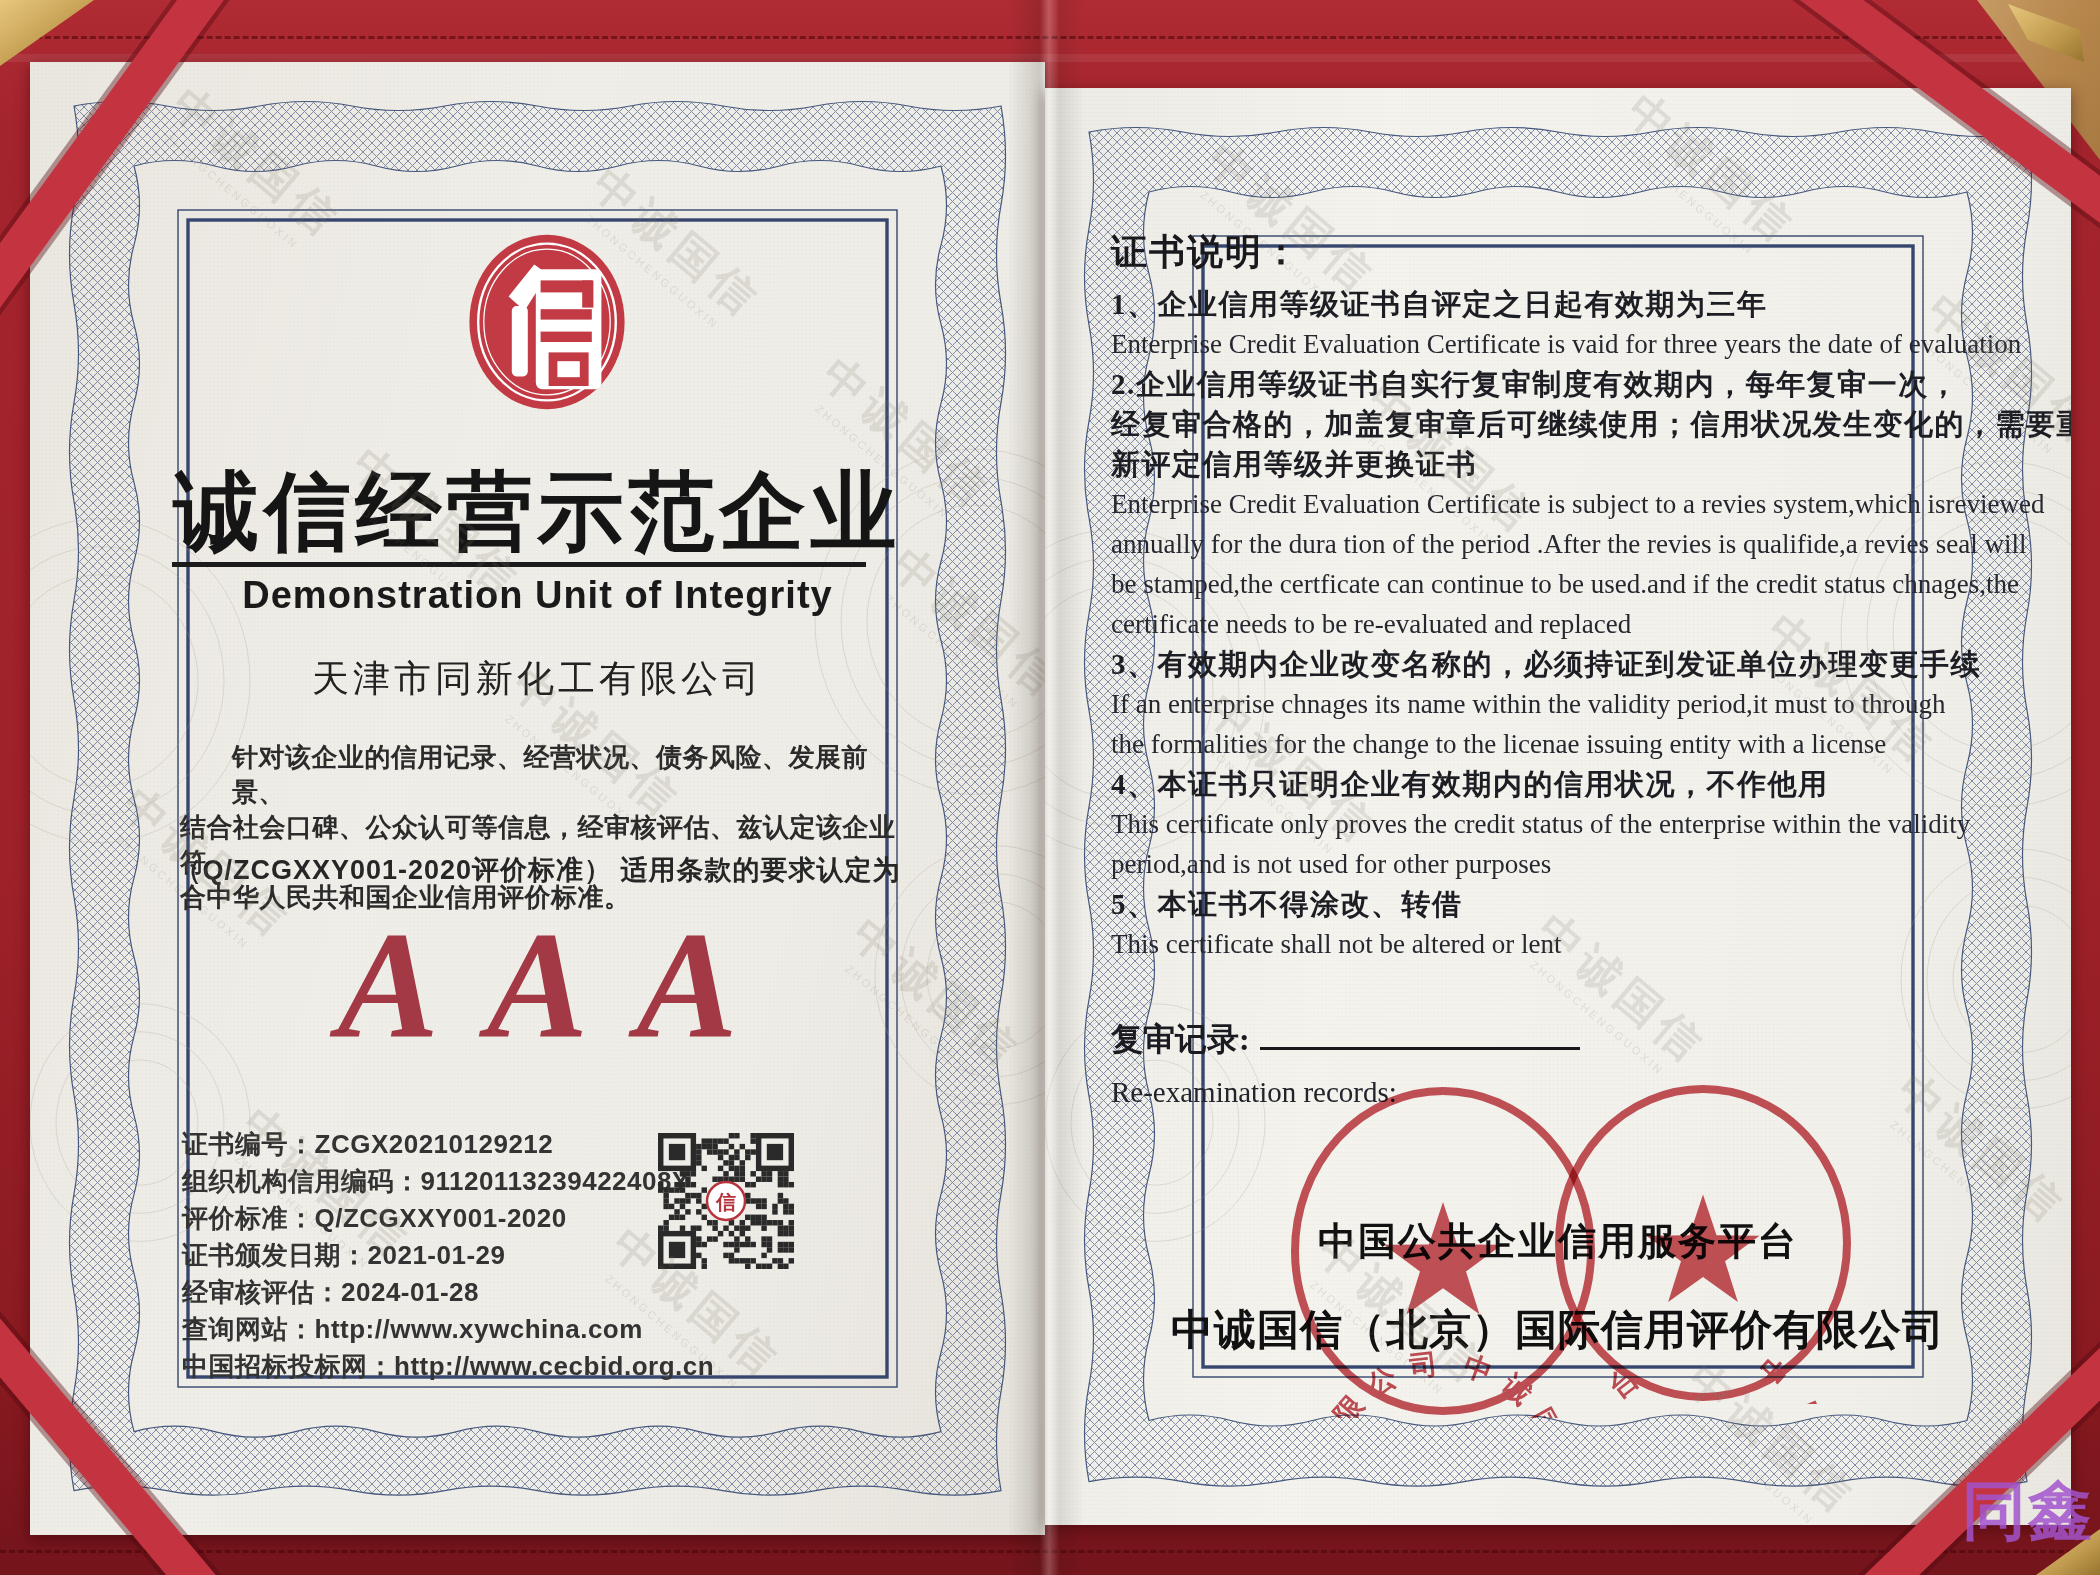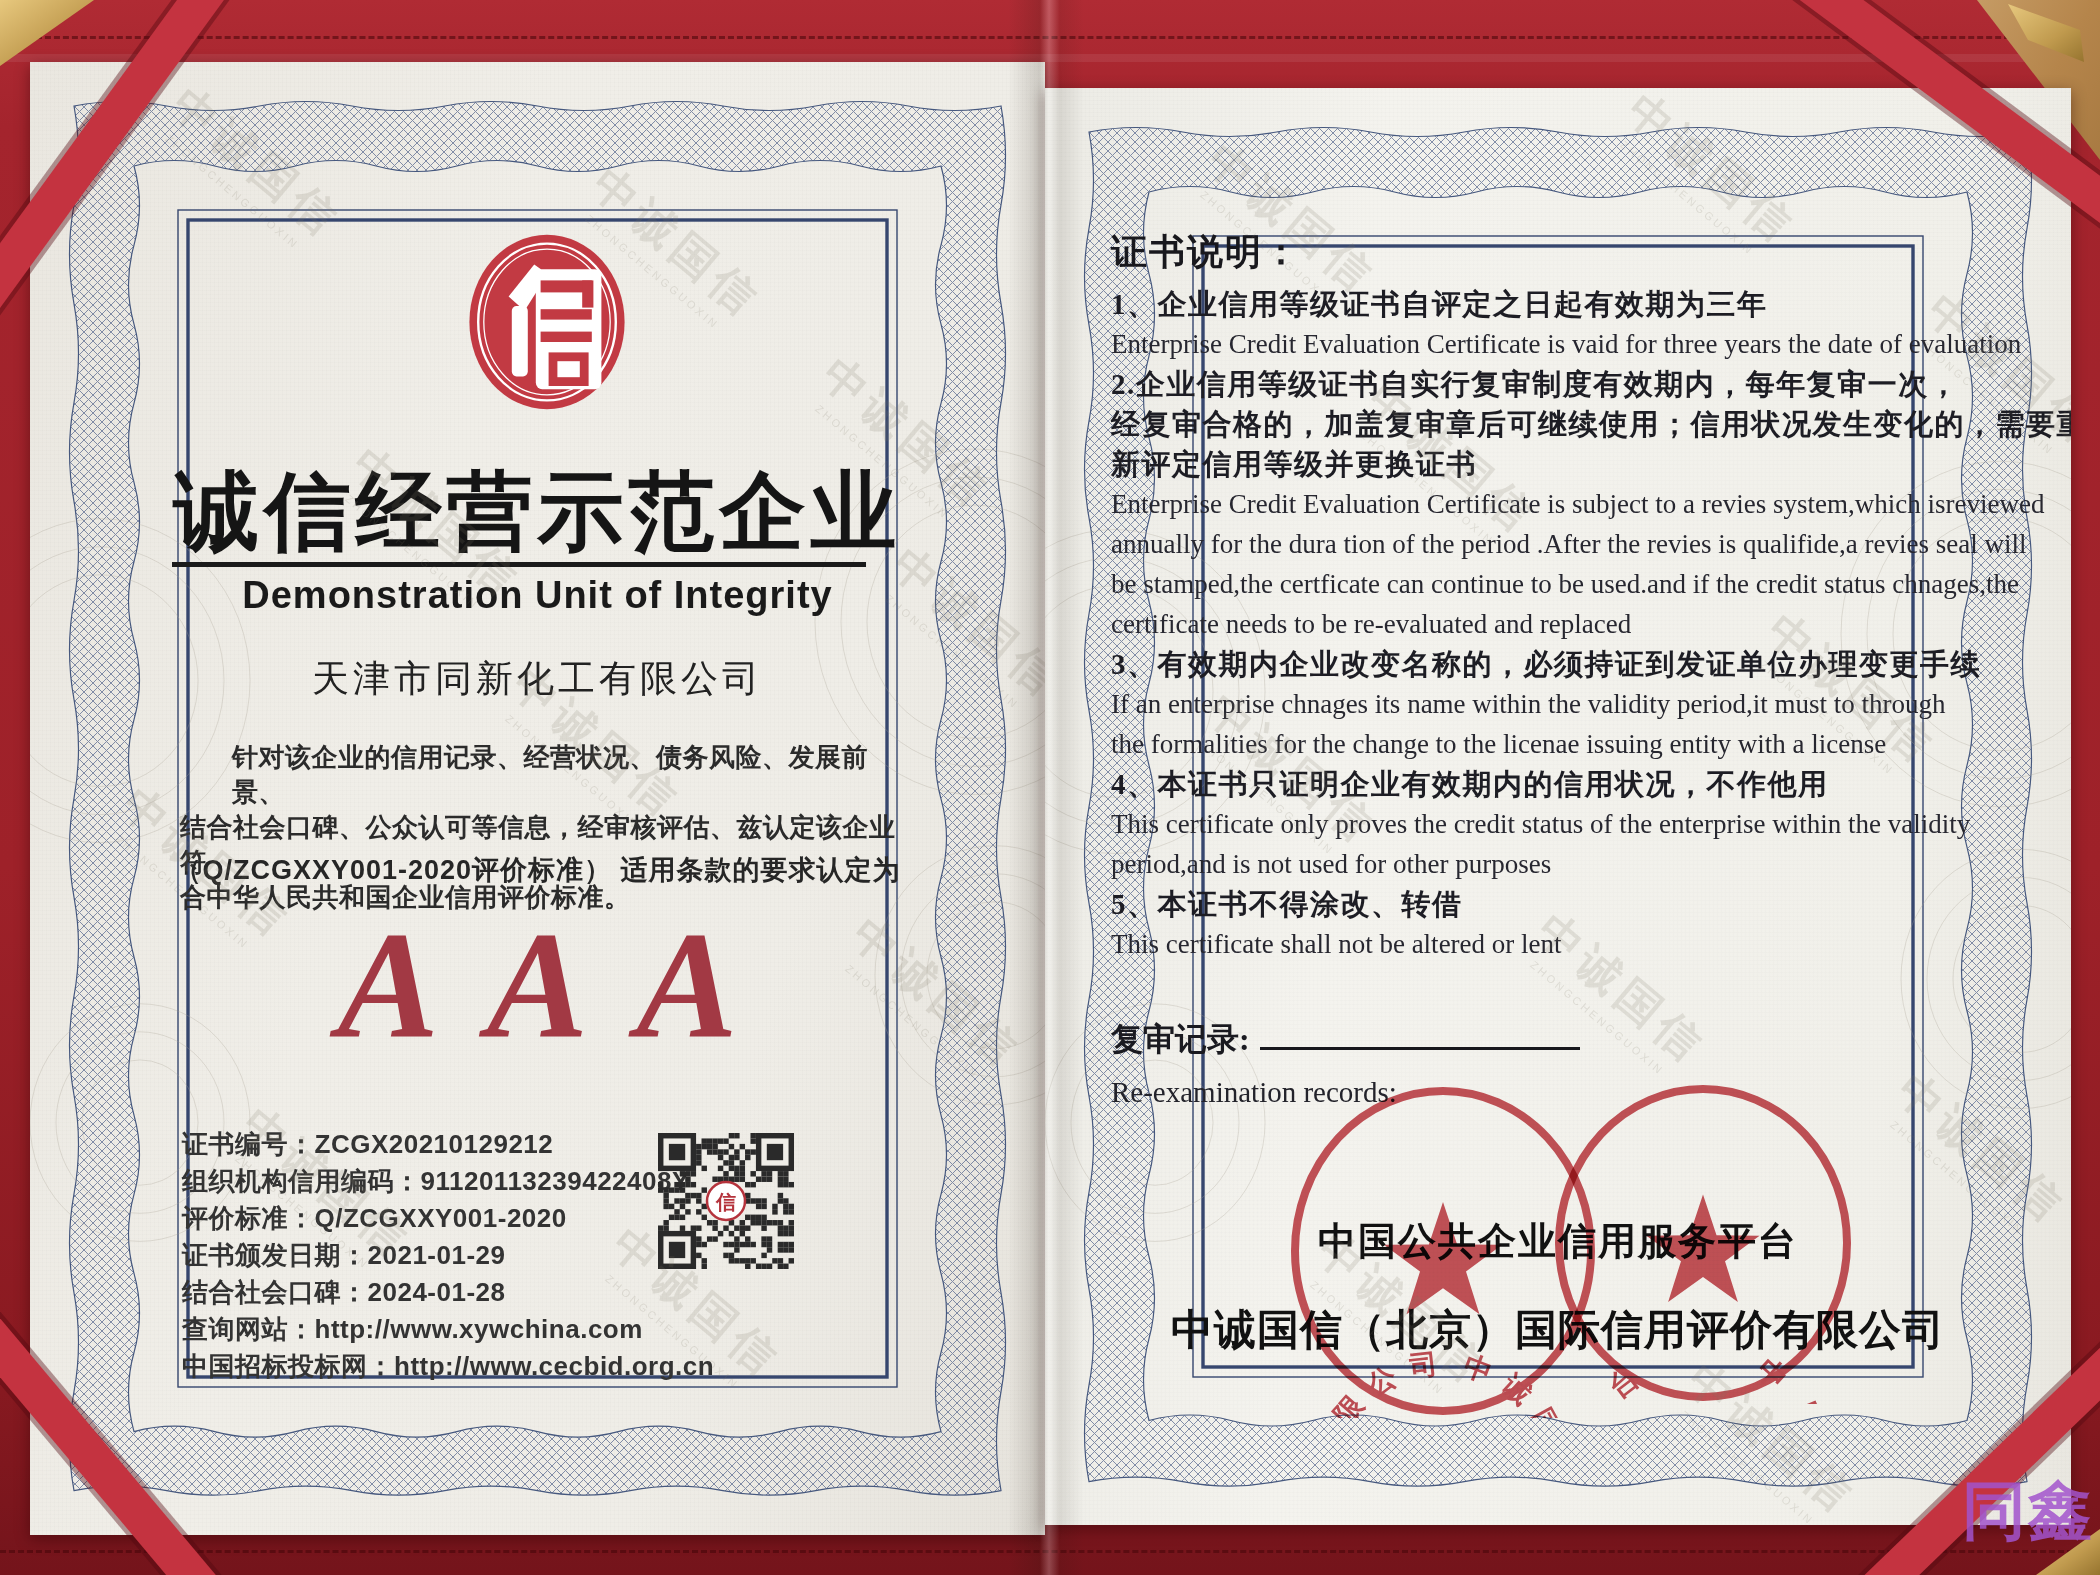--- a/index.html
+++ b/index.html
@@ -158,21 +158,21 @@
     </div>
 
     <div class="standard">（Q/ZCGXXY001-2020评价标准） 适用条款的要求认定为</div>
     <div class="rating">AAA</div>
 
     <div class="details">
       <div class="row"><span>证书编号：</span><span>ZCGX20210129212</span></div>
       <div class="row"><span>组织机构信用编码：</span><span>91120113239422408Y</span></div>
       <div class="row"><span>评价标准：</span><span>Q/ZCGXXY001-2020</span></div>
       <div class="row"><span>证书颁发日期：</span><span>2021-01-29</span></div>
-      <div class="row"><span>结合社会口碑：</span><span>2024-01-28</span></div>
+      <div class="row"><span>经审核评估：</span><span>2024-01-28</span></div>
       <div class="row"><span>查询网站：</span><span>http://www.xywchina.com</span></div>
       <div class="row"><span>中国招标投标网：</span><span>http://www.cecbid.org.cn</span></div>
     </div>
 
     <div class="qr" id="qrBox"><svg width="136" height="136">
           <rect x="70.72" y="0" width="5.44" height="5.44" fill="#2a2a2a"></rect>
           <rect x="76.16000000000001" y="0" width="5.44" height="5.44" fill="#2a2a2a"></rect>
           <rect x="92.48" y="0" width="5.44" height="5.44" fill="#2a2a2a"></rect>
           <rect x="43.52" y="5.44" width="5.44" height="5.44" fill="#2a2a2a"></rect>
           <rect x="48.96" y="5.44" width="5.44" height="5.44" fill="#2a2a2a"></rect>

